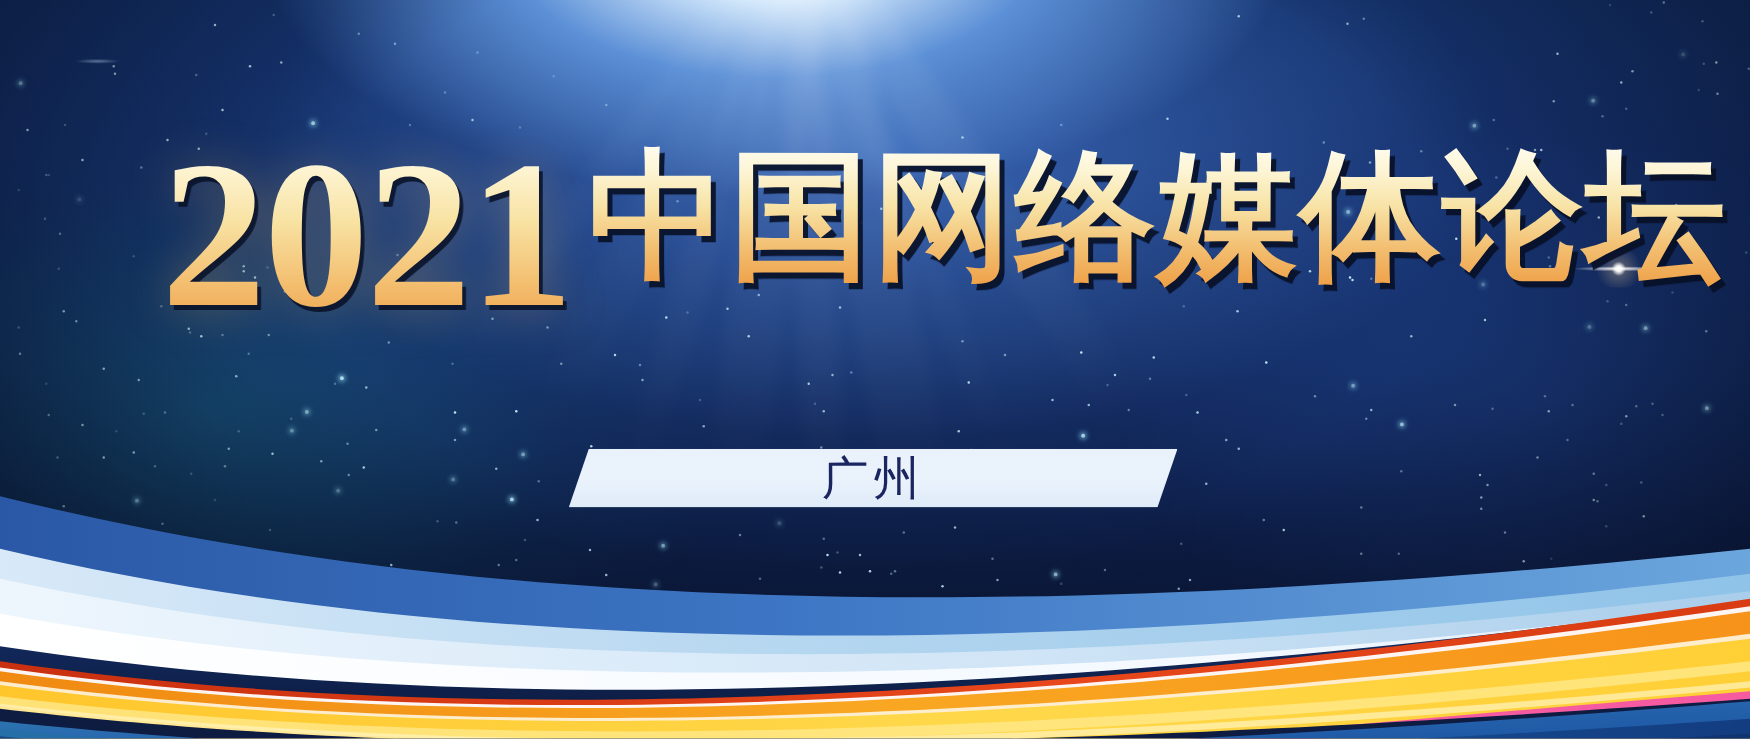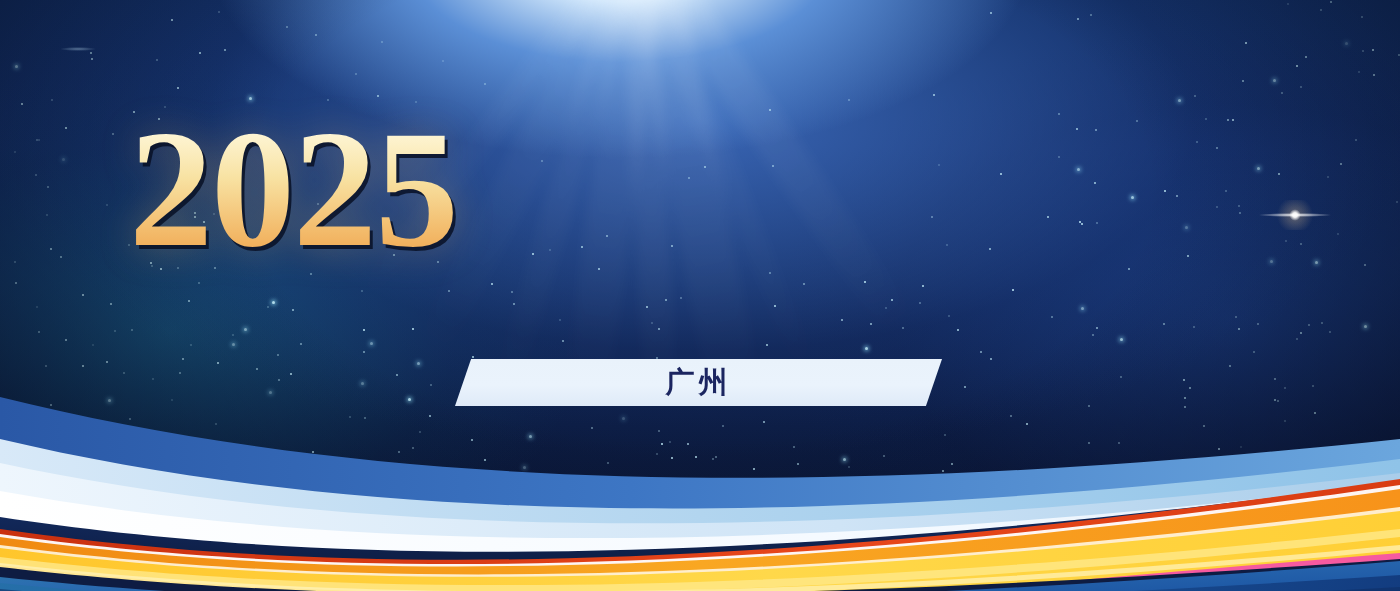--- a/index.html
+++ b/index.html
@@ -86,21 +86,21 @@
     background:linear-gradient(to bottom,#e9f2fb 0%,#eaf3fc 55%,#dfeaf8 100%);
     clip-path:polygon(3.3% 0, 100% 0, 96.7% 100%, 0 100%);
     box-shadow:0 1px 0 rgba(255,255,255,.25);
   }
   .datetext{
     position:absolute;left:0;top:0;width:487px;height:47px;
     display:flex;align-items:center;justify-content:center;gap:46px;
     color:#1b2560;font-size:28px;letter-spacing:1px;white-space:nowrap;
   }
   .datetext .dt{font-family:"Liberation Sans",sans-serif;font-weight:400;}
-  .datetext .city{font-family:"Liberation Serif",serif;font-weight:700;font-size:29px;letter-spacing:4px;}
+  .datetext .city{font-family:"Liberation Serif",serif;font-weight:400;font-size:37px;letter-spacing:4px;}
 </style>
 </head>
 <body>
 
 <div id="stage">
 
   <div class="bg-base"></div>
 
   <div class="rays">
     <div class="ray" style="transform:rotate(-34deg);opacity:.30"></div>
@@ -513,21 +513,22 @@
 
       <path d="M0,236 C260,266 640,284 1400,228 L1400,260 L0,260 Z" fill="#0e1c42"></path>
 
       <path d="M0,246 C250,272 640,292 1400,230 L1400,260 L0,260 Z" fill="url(#gBlueLow)"></path>
       <path d="M0,252 C240,276 630,296 1400,244 L1400,260 L0,260 Z" fill="url(#gBlueLow2)" opacity="0.95"></path>
       <path d="M0,258 C240,280 630,300 1400,256 L1400,260 L0,260 Z" fill="#0f2f66" opacity="0.6"></path>
     </svg>
   </div>
 
   <div class="titlewrap">
-    <div class="year">2025</div>
+    <div class="year">2021</div>
+    <div class="maintitle">中国网络媒体论坛</div>
 
     <div class="datebar">
       <div class="datetext">
         <span class="city">广州</span>
       </div>
     </div>
   </div>
 </div>
 
 </body></html>

